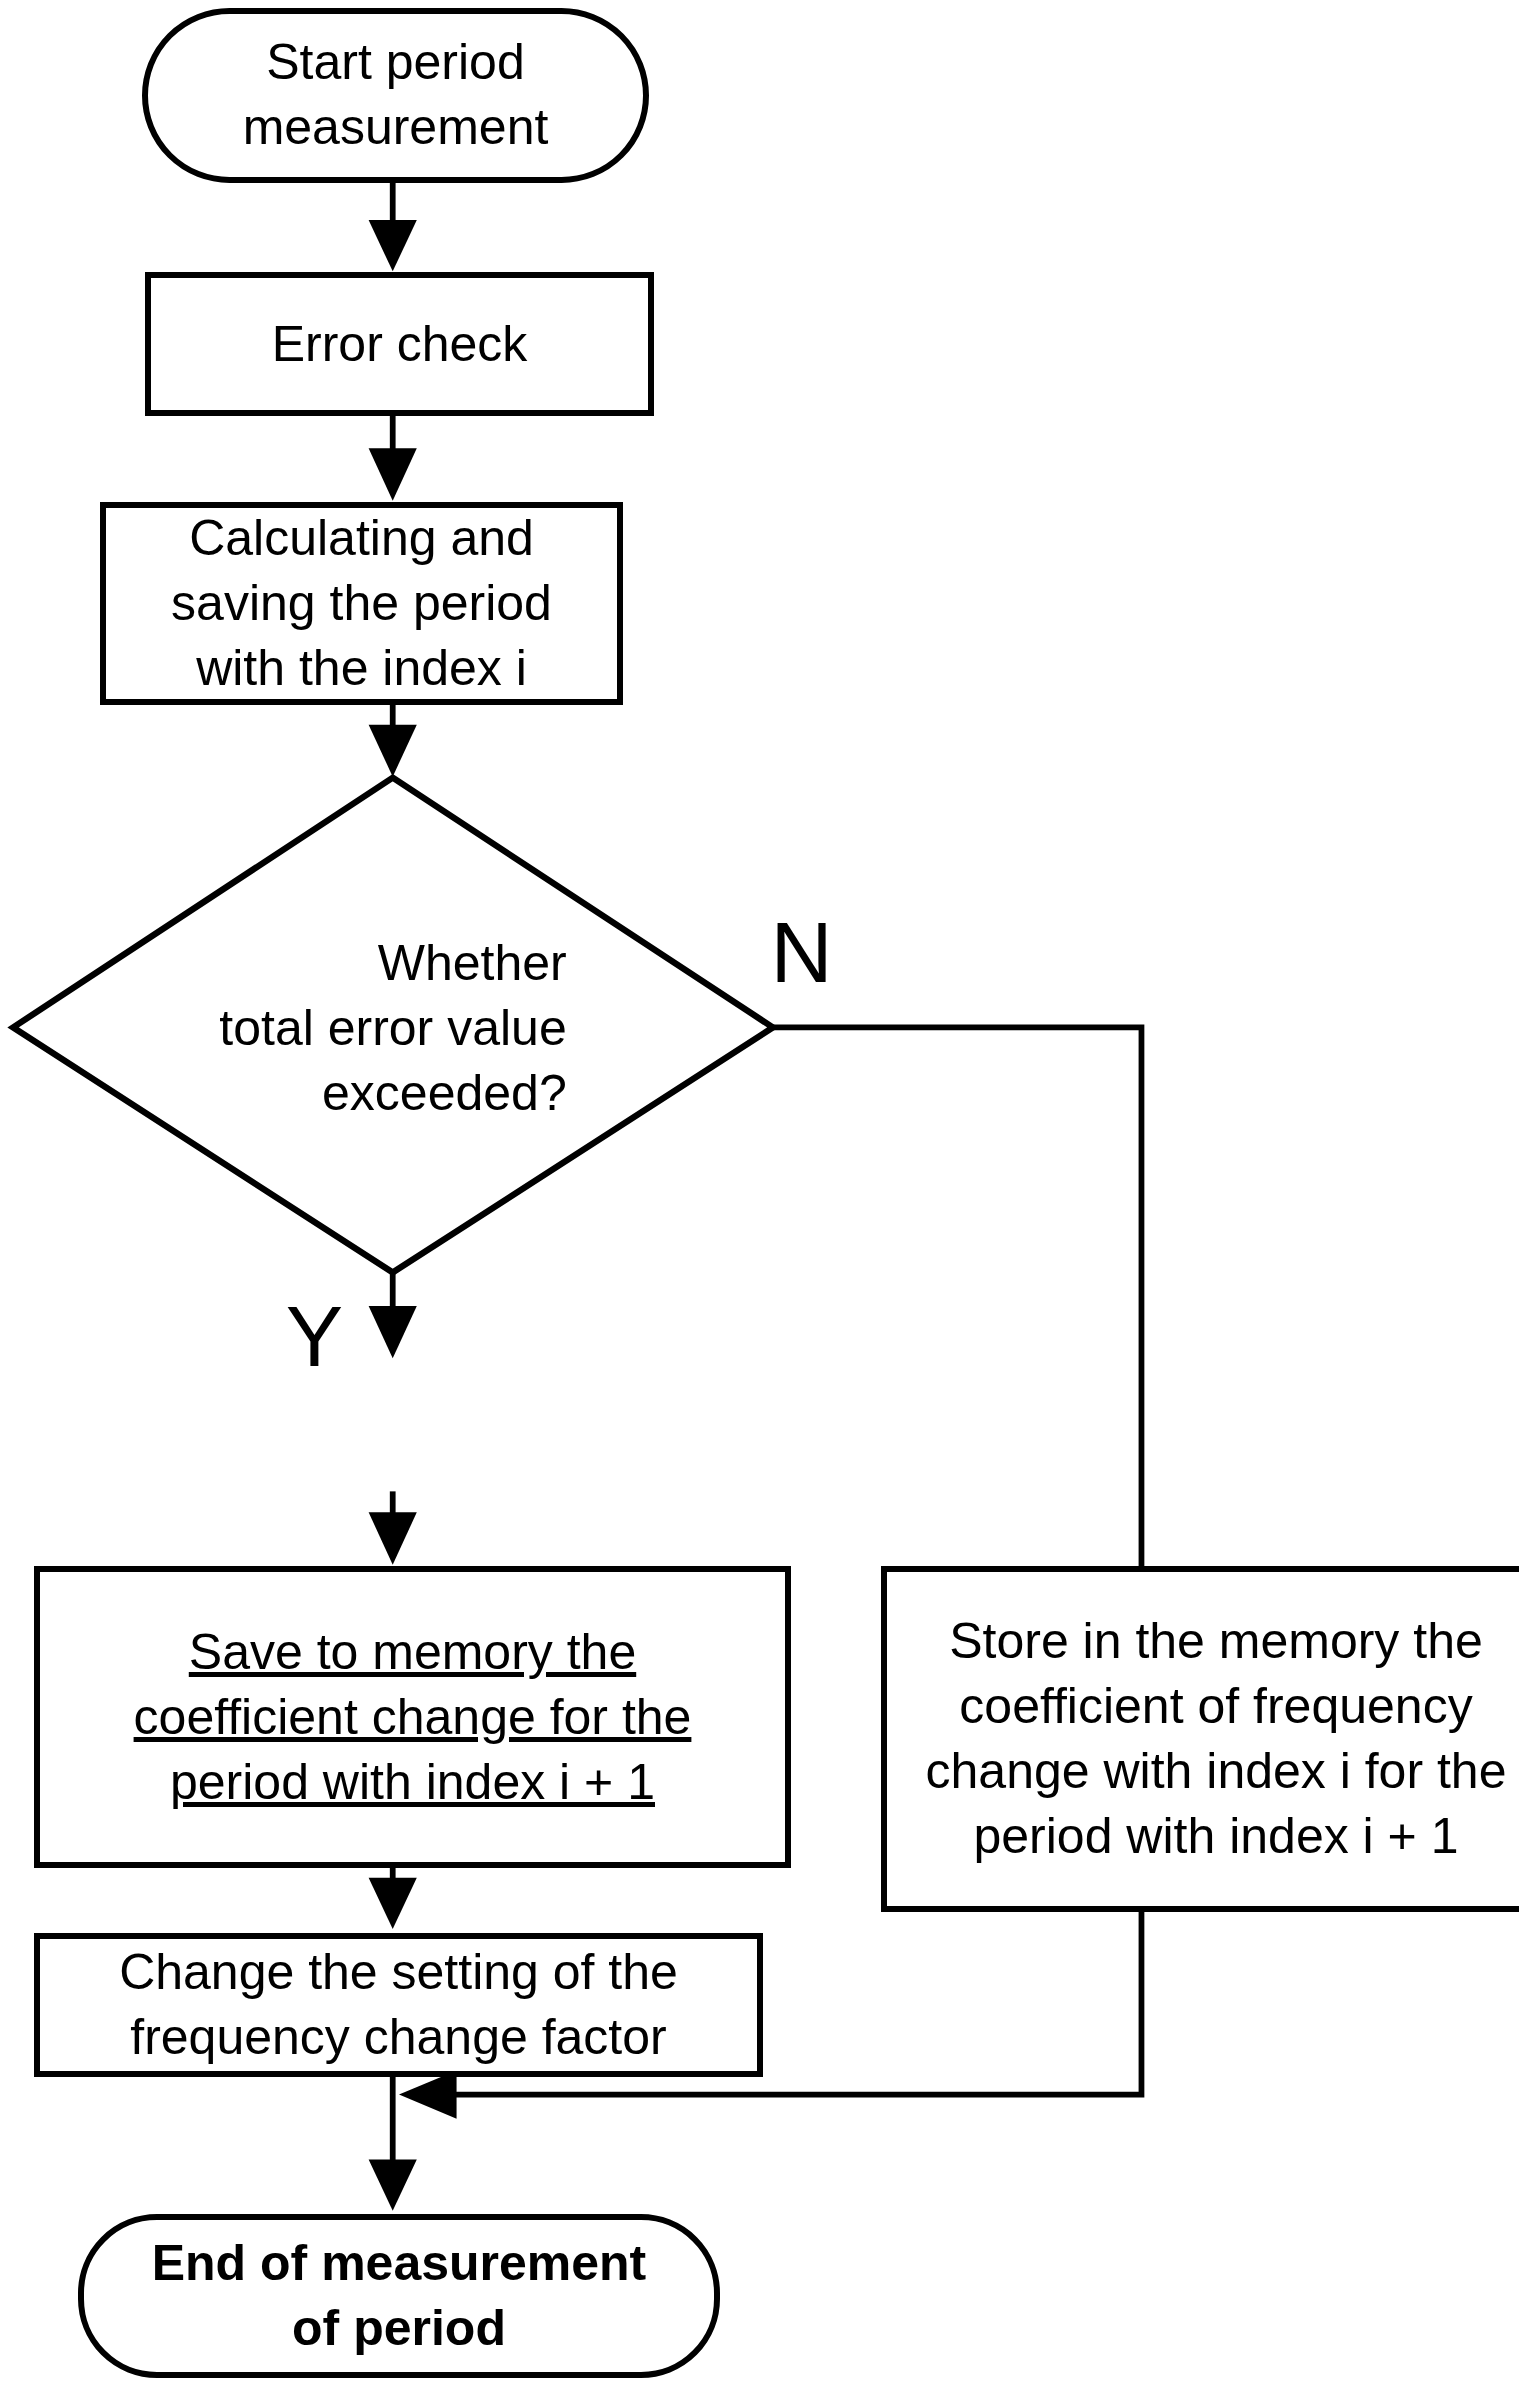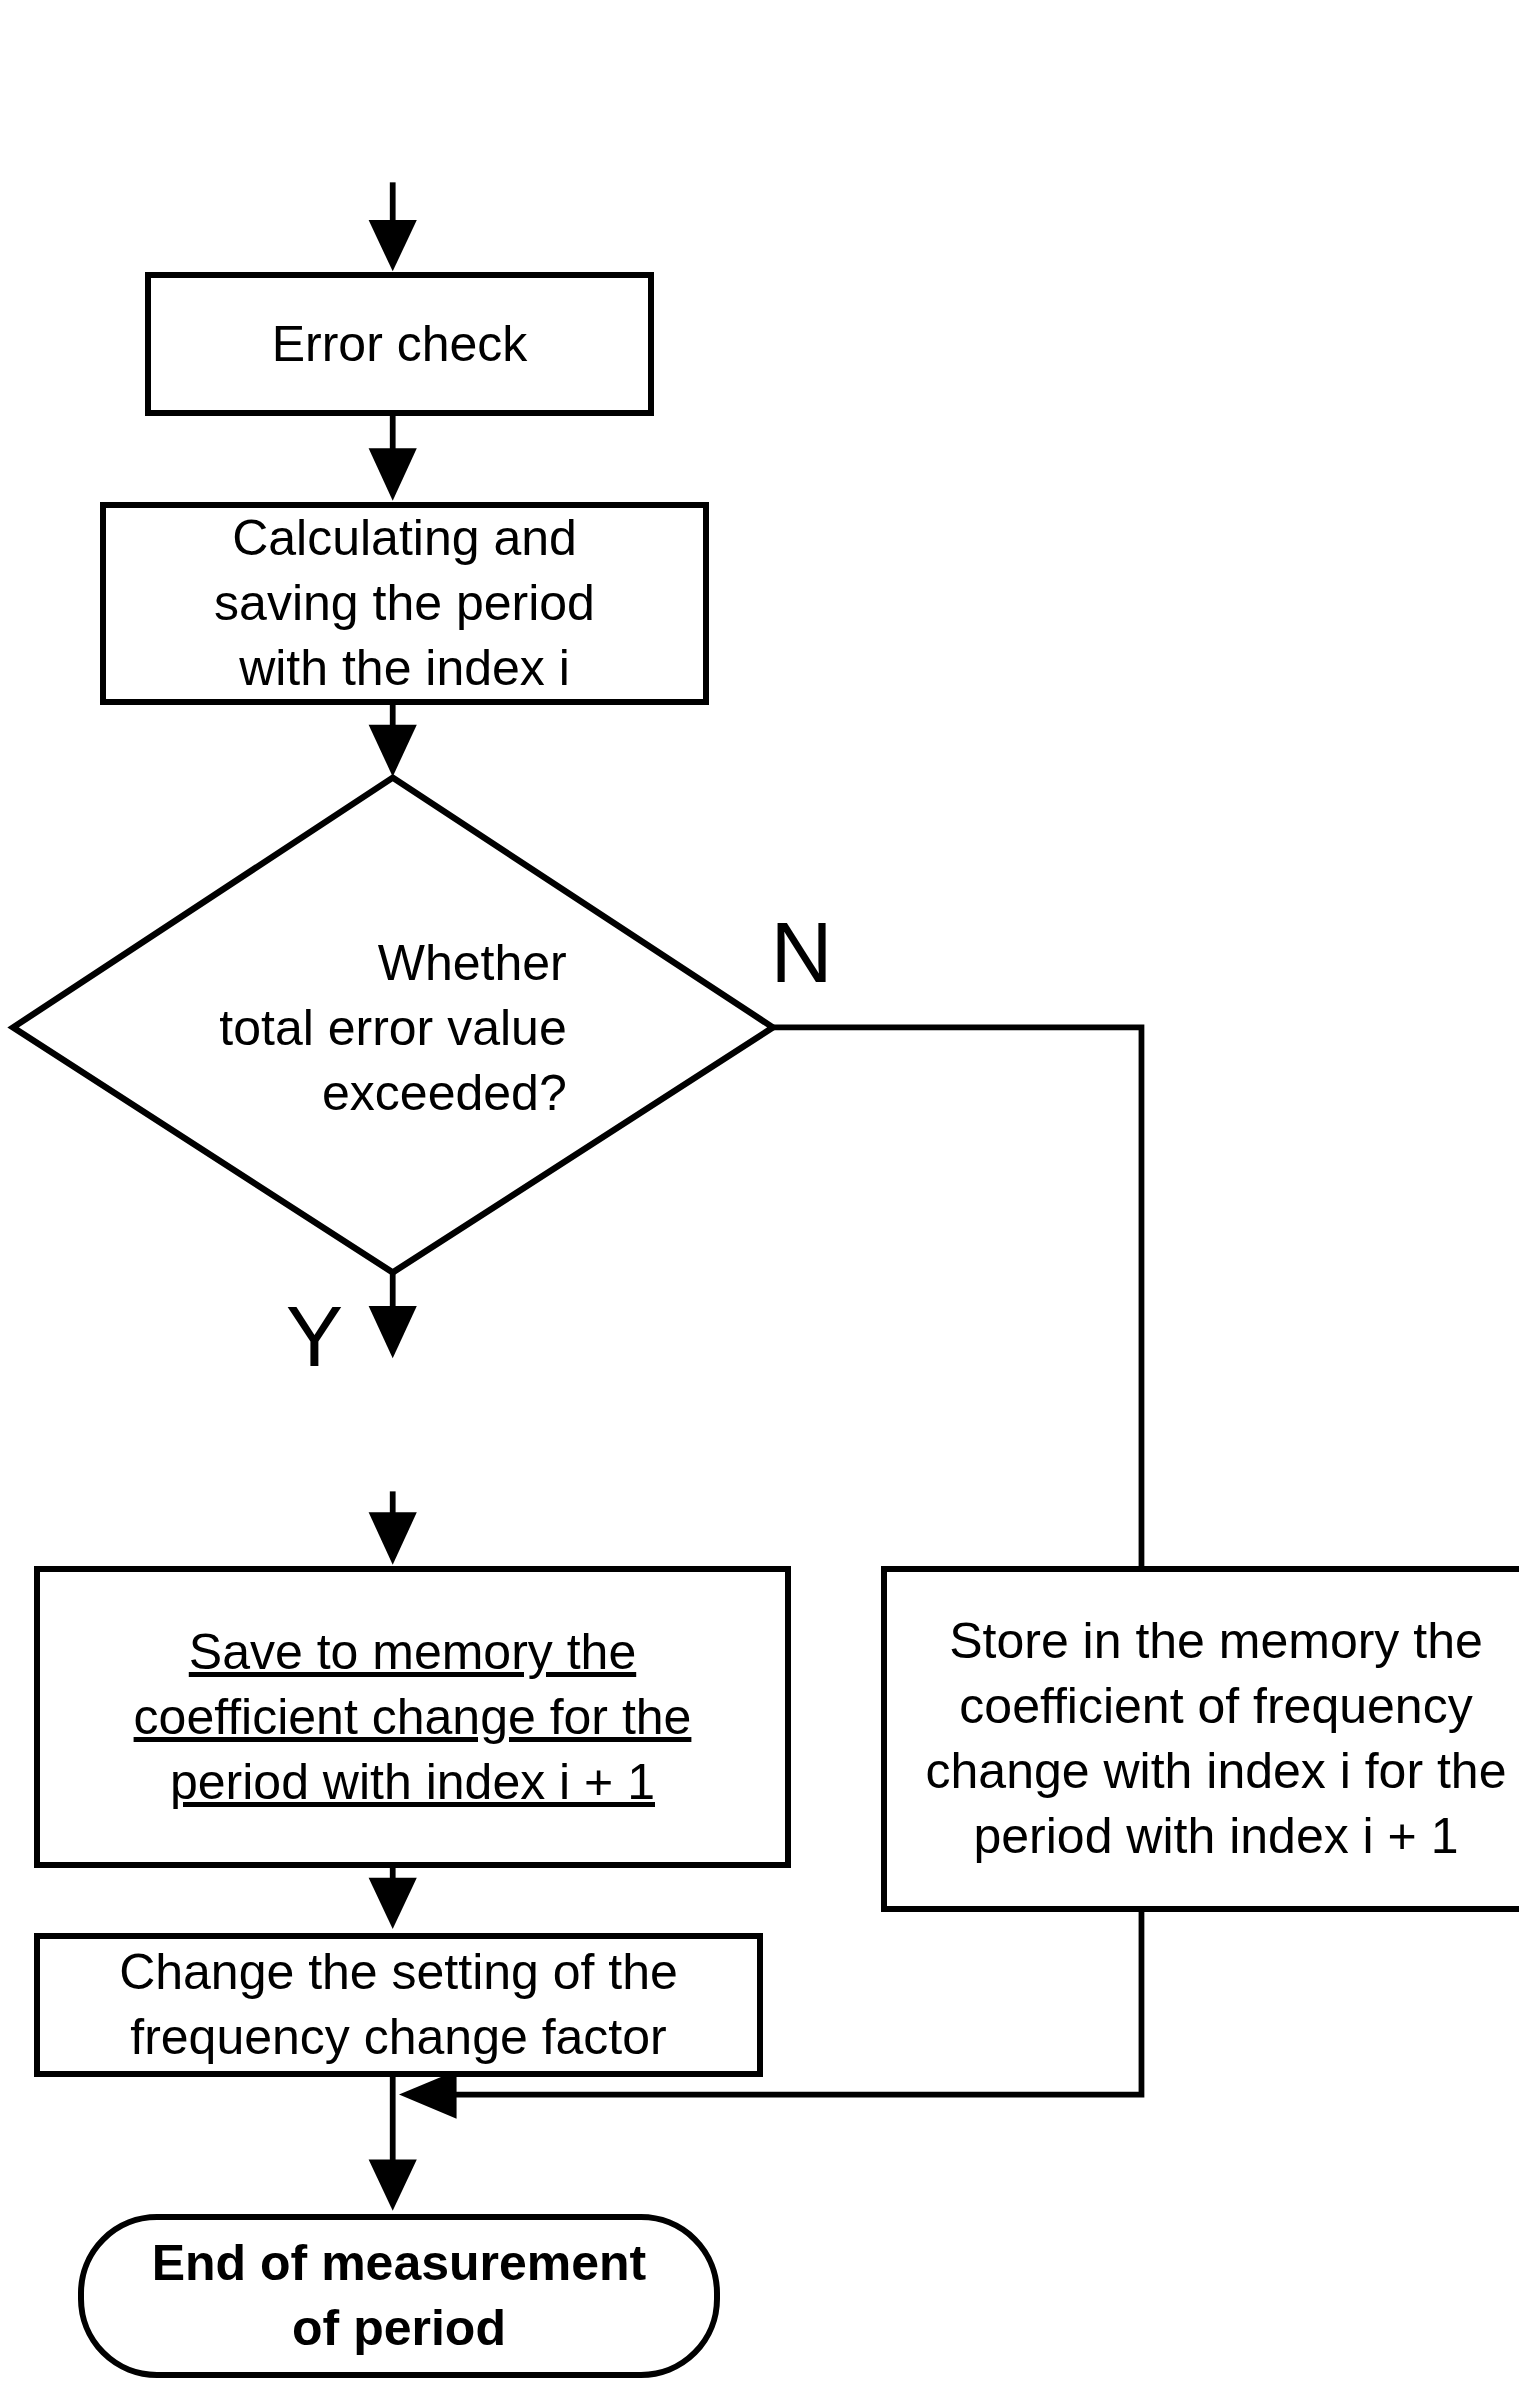--- a/index.html
+++ b/index.html
@@ -92,24 +92,26 @@
     <line x1="750" y1="3564" x2="750" y2="3592" stroke="#000000" stroke-width="11"></line>
     <polygon points="704,3586 796,3586 750,3684" fill="#000000"></polygon>
 
     <line x1="750" y1="3963" x2="750" y2="4128" stroke="#000000" stroke-width="11"></line>
     <polygon points="704,4124 796,4124 750,4222" fill="#000000"></polygon>
 
     <polyline points="2180,3648 2180,4000 866,4000" fill="none" stroke="#000000" stroke-width="11"></polyline>
     <polygon points="872,3954 872,4046 762,4000" fill="#000000"></polygon>
   </svg>
 
+  <div class="node terminator" style="left:142px; top:7.9px; width:507px; height:175px;">Start period
+measurement</div>
 
   <div class="node" style="left:145px; top:272px; width:509px; height:144px;">Error check</div>
 
-  <div class="node" style="left:100px; top:502px; width:609px; height:203px;">Calculating and
+  <div class="node" style="left:100px; top:502px; width:523px; height:203px;">Calculating and
 saving the period
 with the index i</div>
 
   <div class="diamond-text" style="left:110px; top:922px; width:566px; height:212px;">Whether
 total error value
 exceeded?</div>
 
 
   <div class="node" style="left:34px; top:1566px; width:757px; height:302px;text-decoration:underline;">Save to memory the
 coefficient change for the

